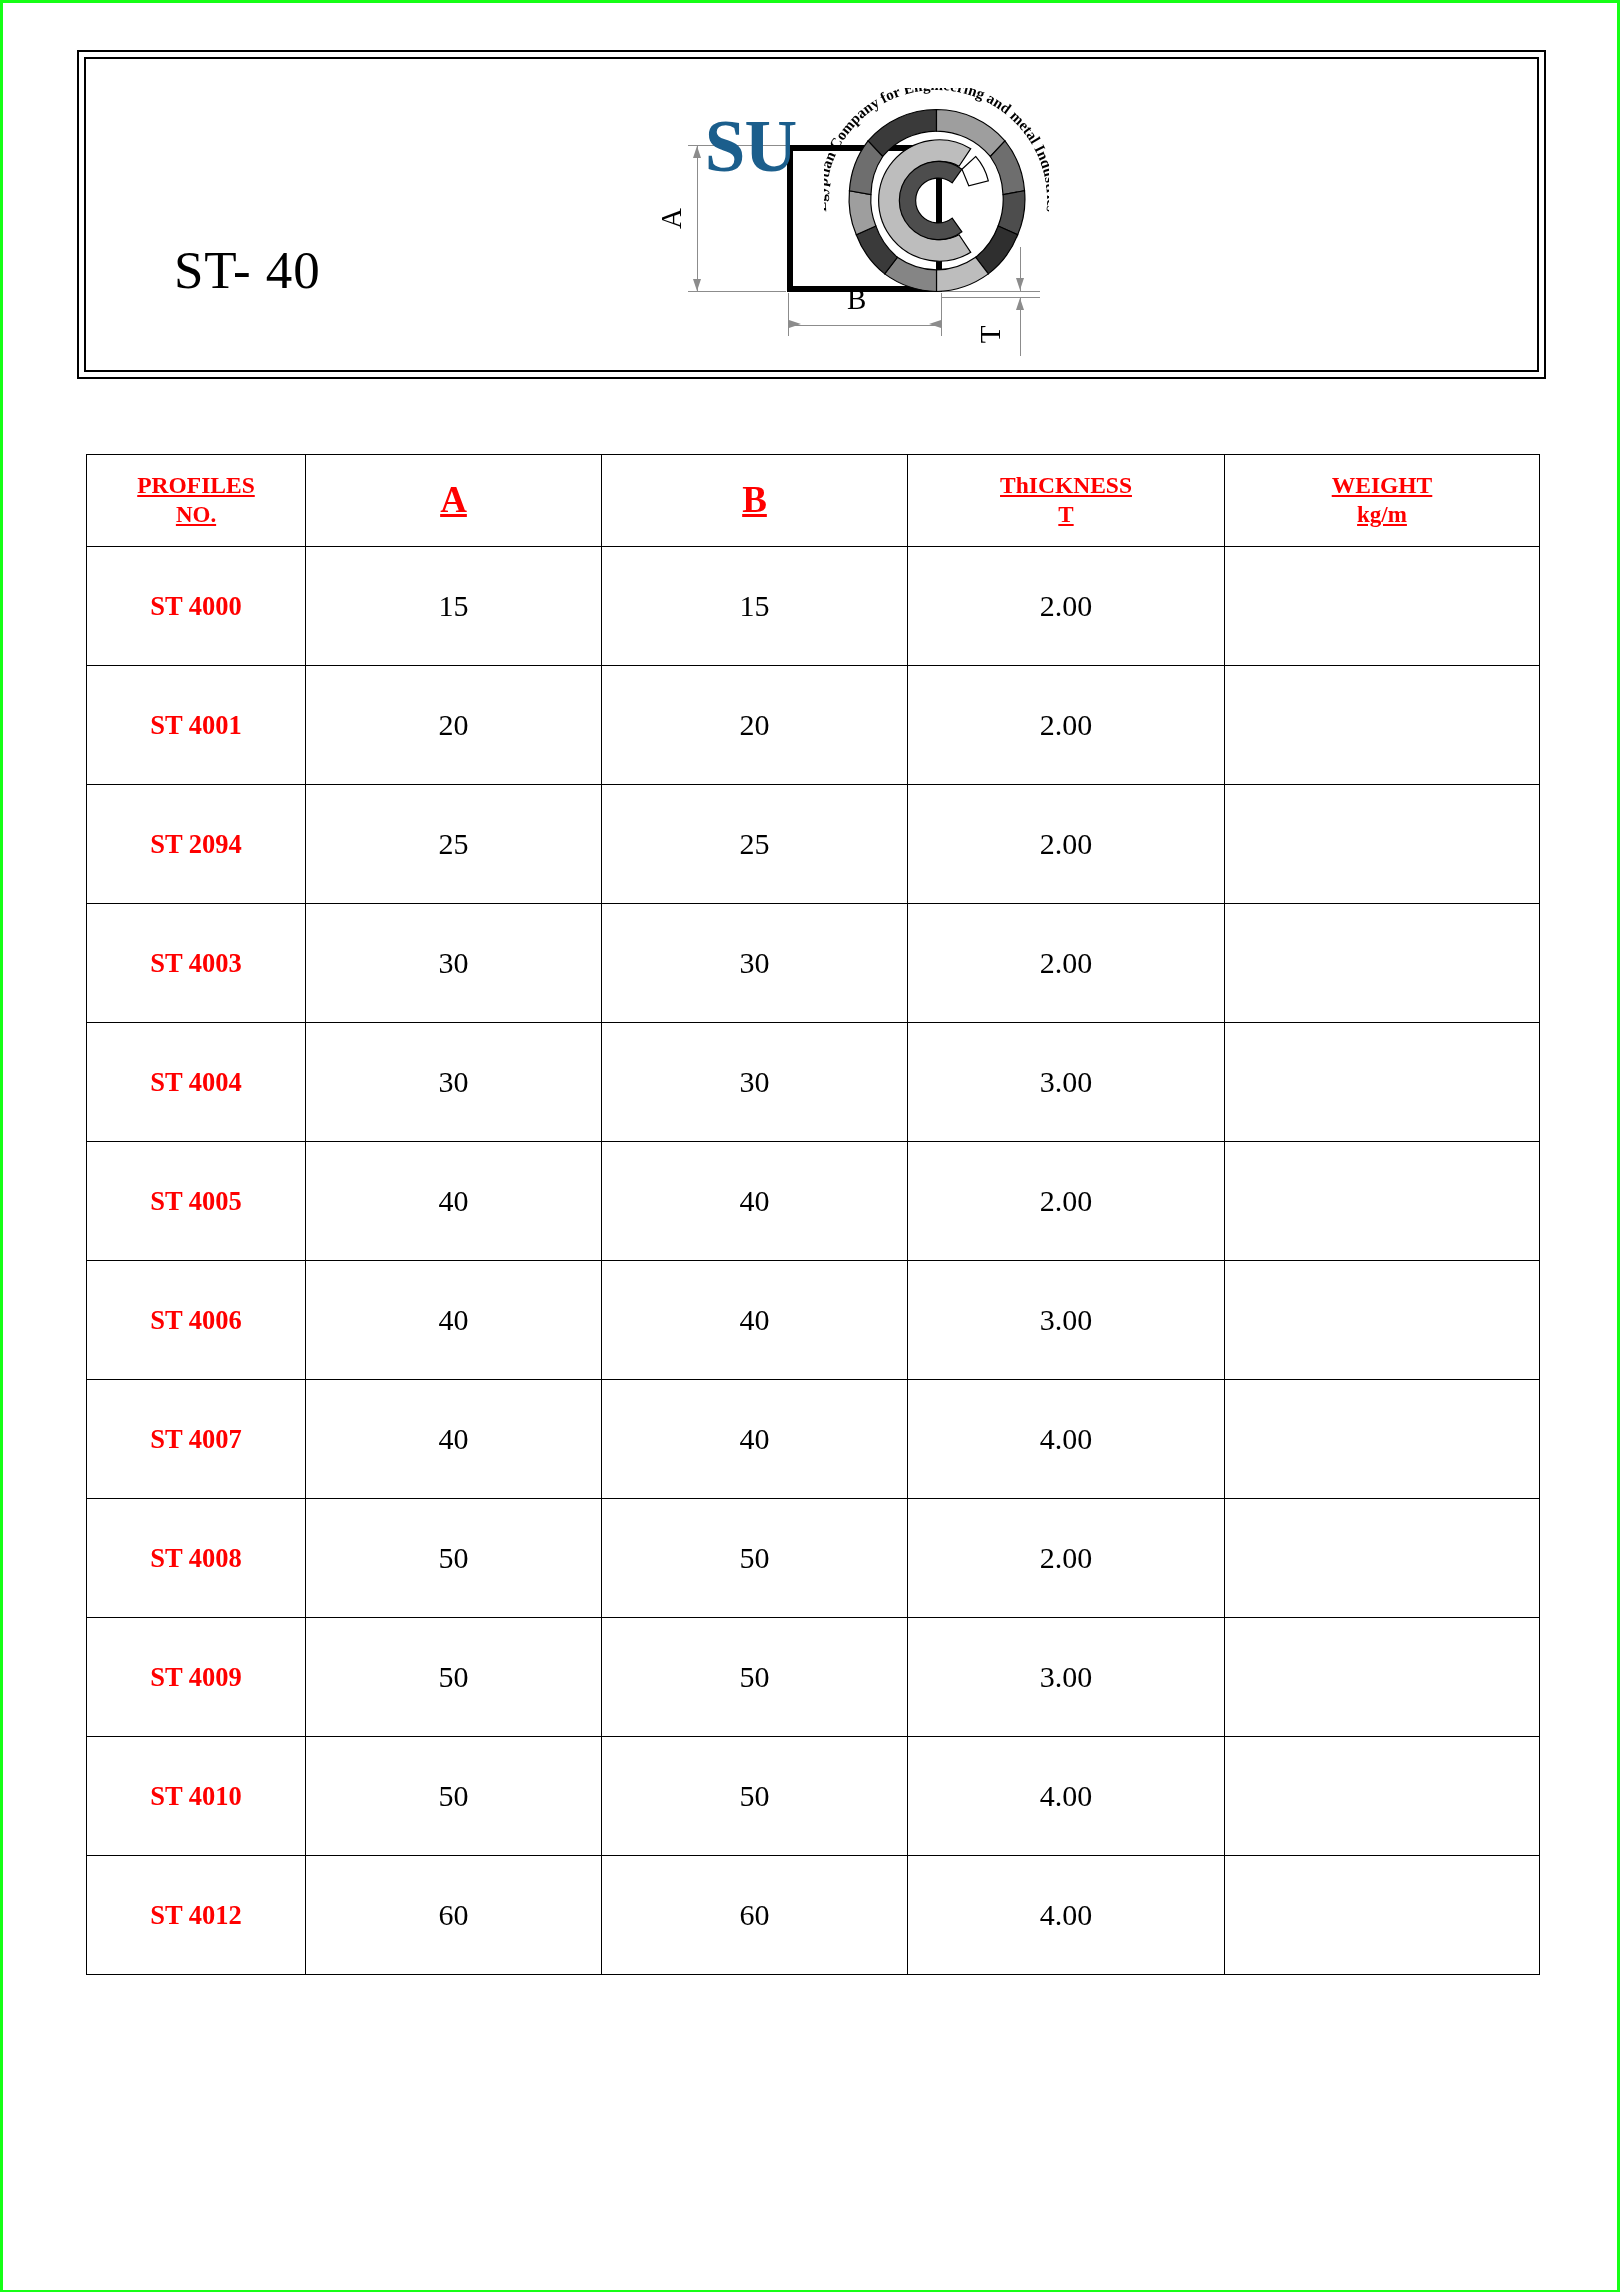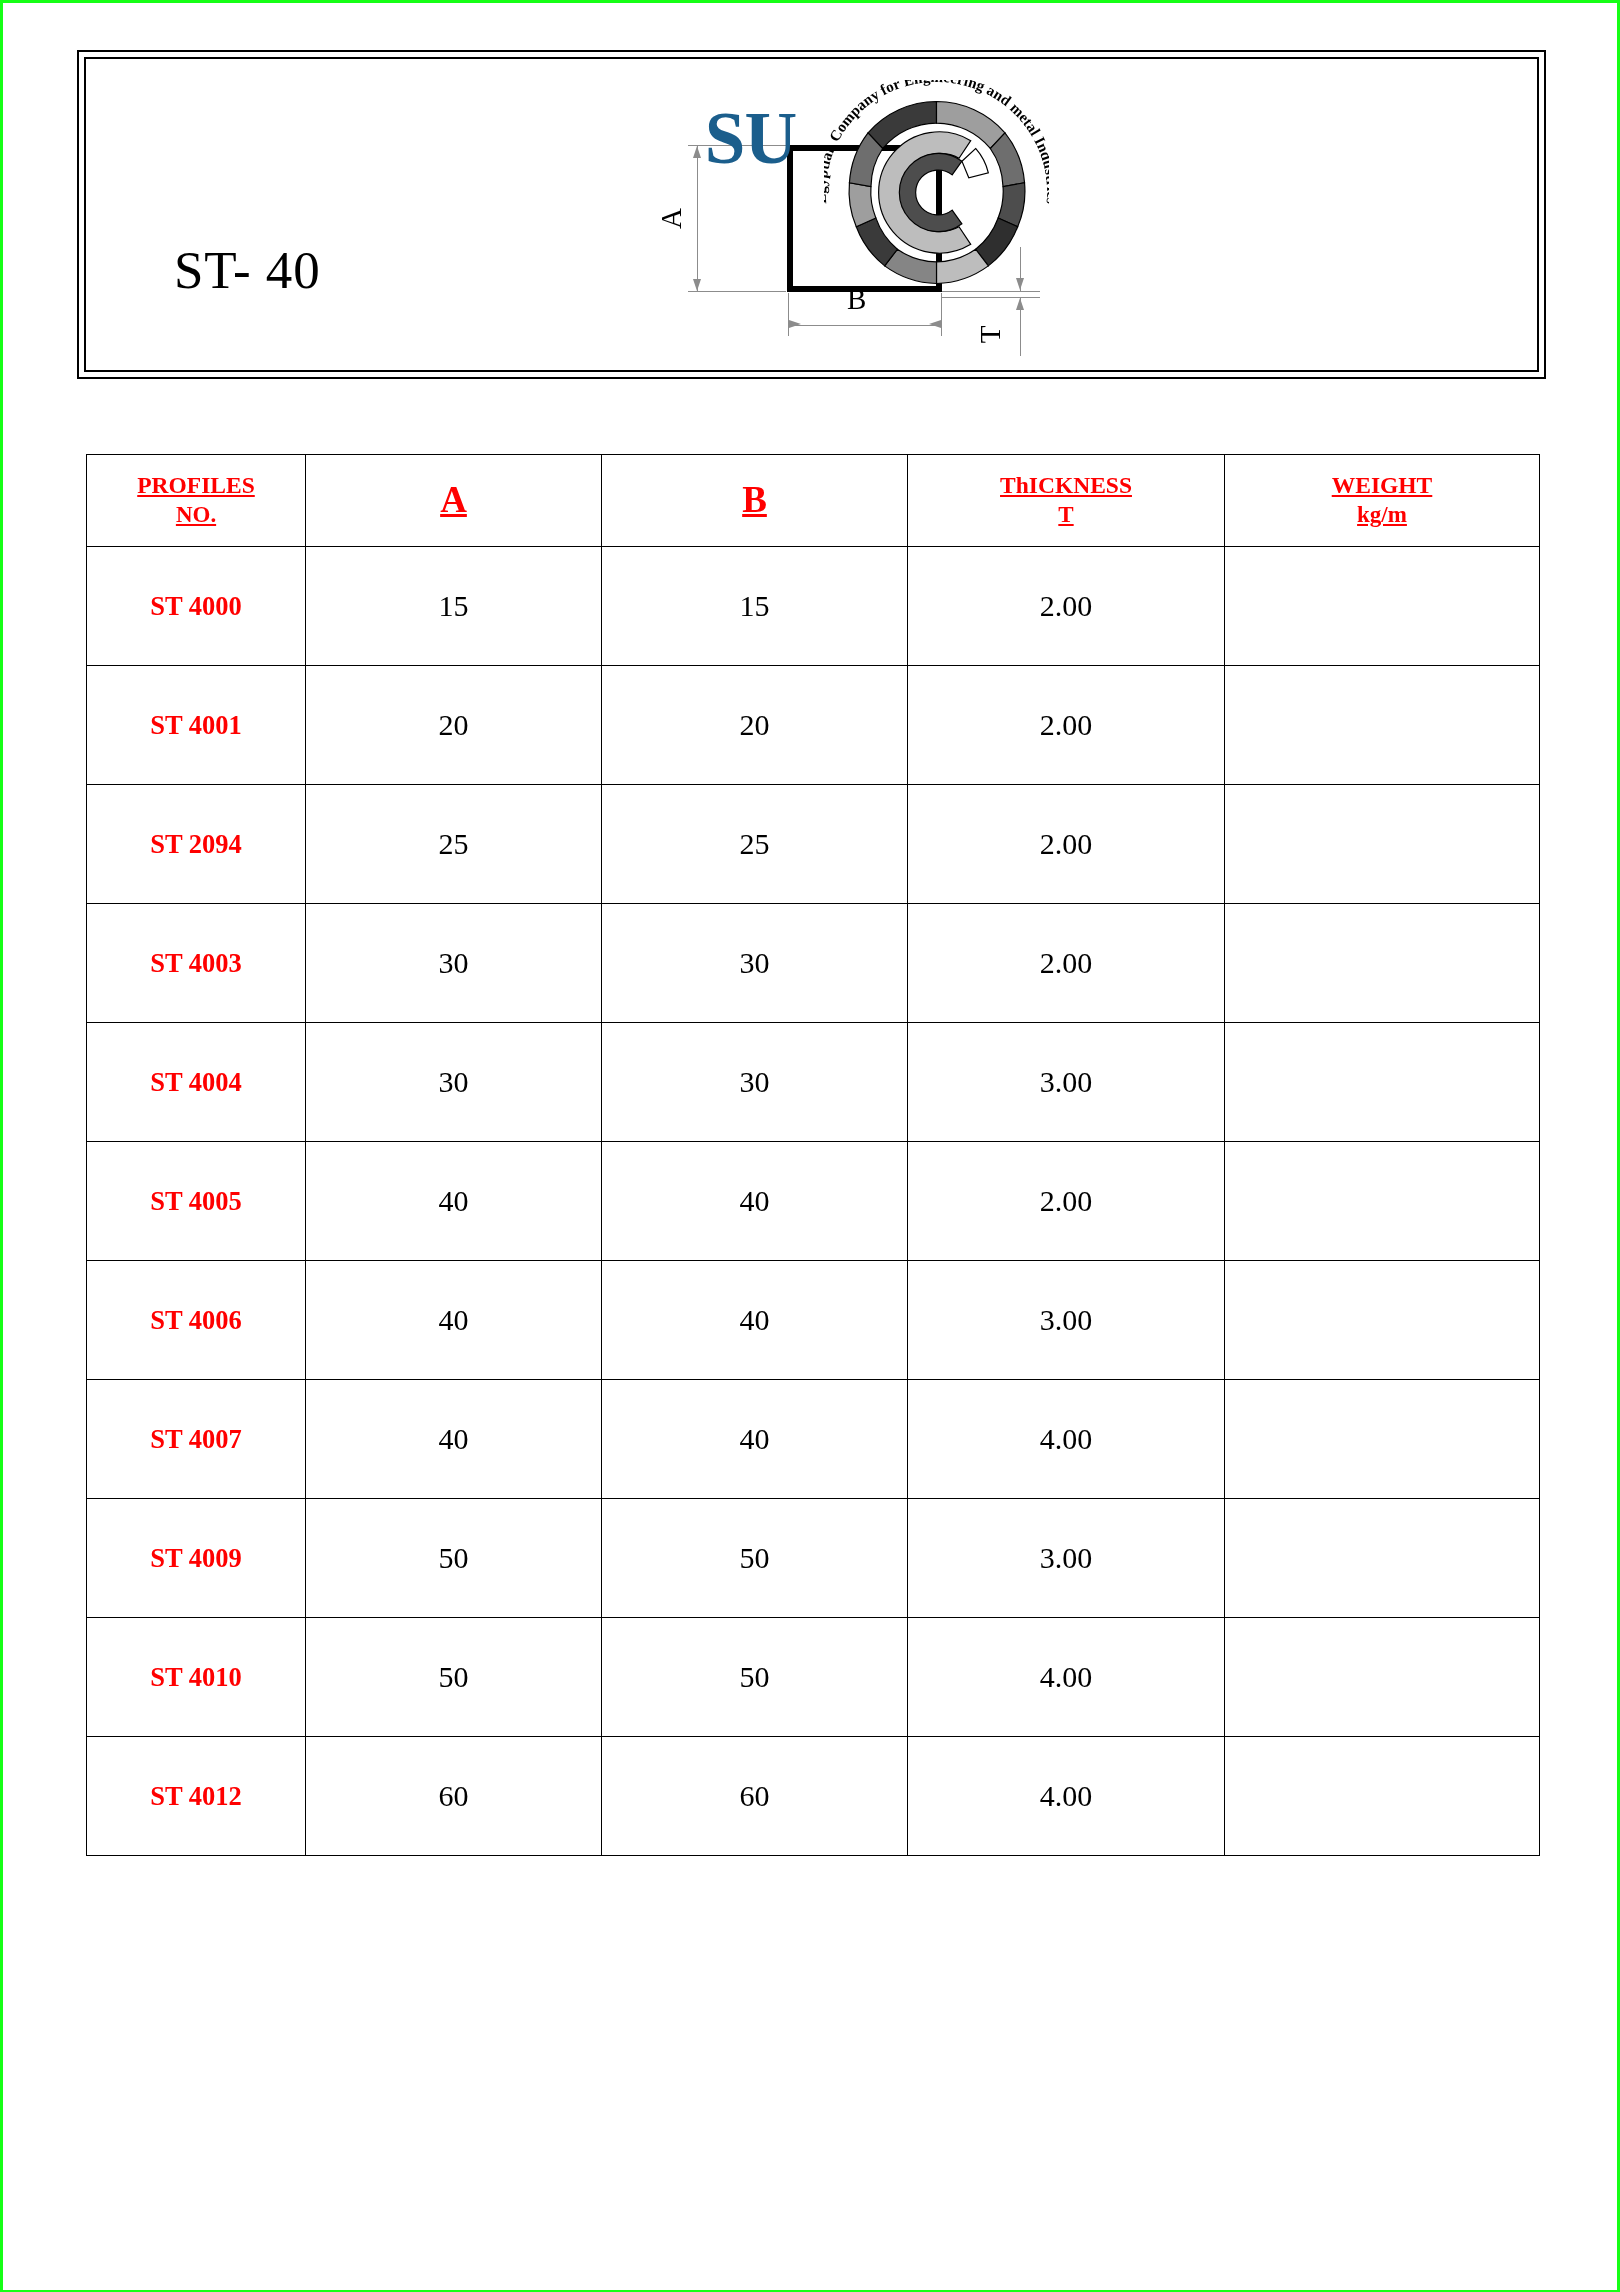--- a/index.html
+++ b/index.html
@@ -121,21 +121,21 @@
   }
   .dim-label.rot {
     transform: rotate(-90deg);
     transform-origin: center center;
   }
 
   
   #logo {
     position: absolute;
     left: 613px;
-    top: 11px;
+    top: 19px;
     width: 363px;
     height: 245px;
   }
   #logo-text {
     position: absolute;
     left: 5.9px;
     top: 27.4px;
     font-size: 73px;
     font-weight: bold;
     color: #1b5e8c;
@@ -351,20 +351,27 @@
           <td></td>
         </tr>
         <tr>
           <td class="profile-cell">ST 4007</td>
           <td>40</td>
           <td>40</td>
           <td>4.00</td>
           <td></td>
         </tr>
         <tr>
+          <td class="profile-cell">ST 4008</td>
+          <td>50</td>
+          <td>50</td>
+          <td>2.00</td>
+          <td></td>
+        </tr>
+        <tr>
           <td class="profile-cell">ST 4009</td>
           <td>50</td>
           <td>50</td>
           <td>3.00</td>
           <td></td>
         </tr>
         <tr>
           <td class="profile-cell">ST 4010</td>
           <td>50</td>
           <td>50</td>

